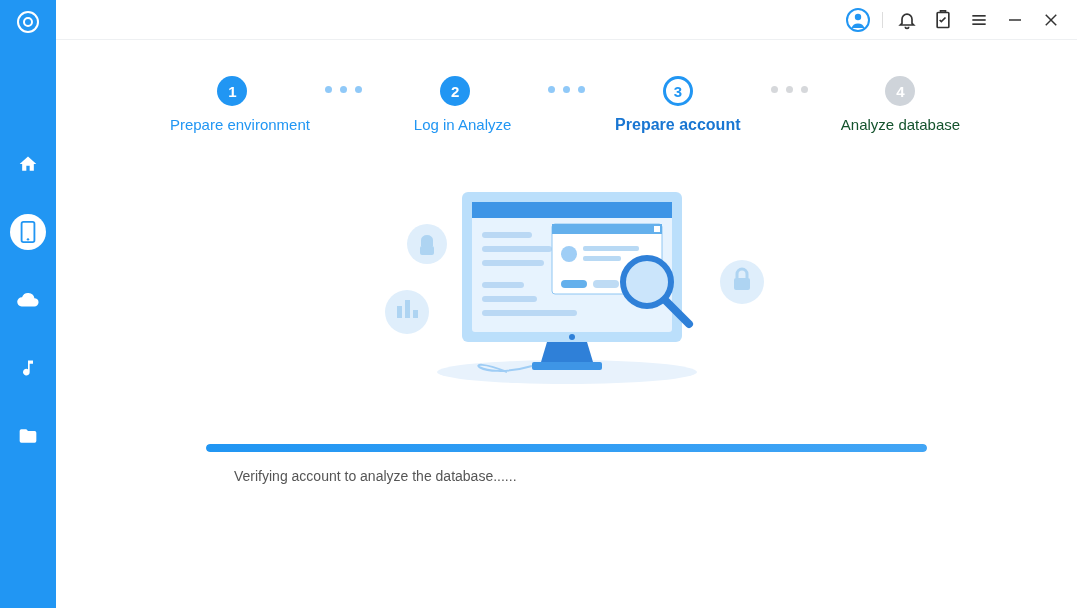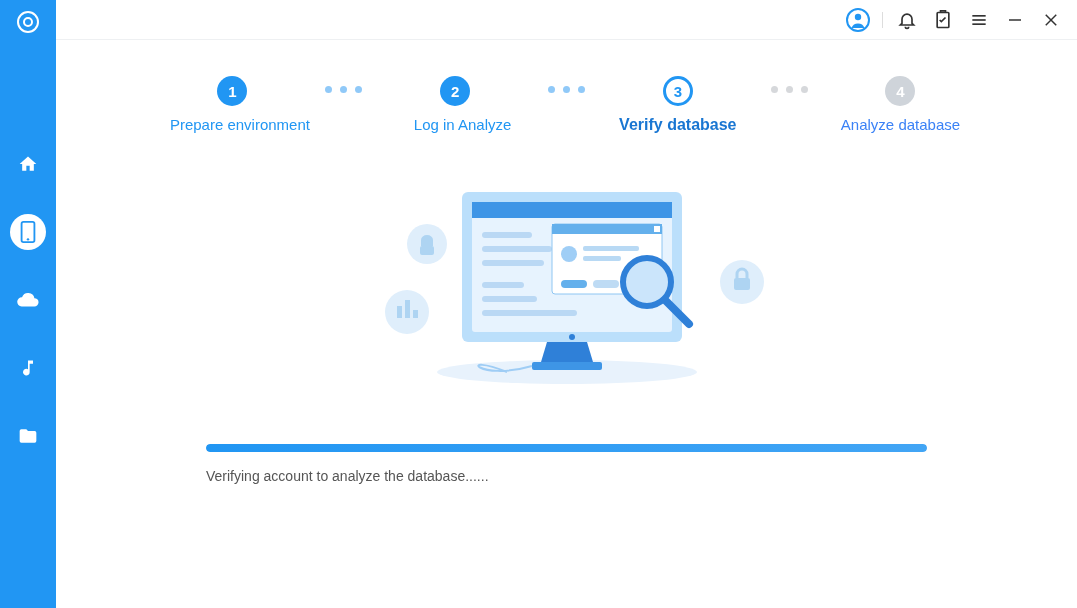--- a/index.html
+++ b/index.html
@@ -95,21 +95,21 @@
     margin-bottom: 10px;
   }
   .step-label {
     font-size: 15px;
   }
   .step.done .step-badge { background:#2196f3; color:#fff; }
   .step.done .step-label { color:#2196f3;margin-left:15px; }
   .step.current .step-badge { border:3px solid #2196f3; color:#2196f3; background:#fff; }
   .step.current .step-label { color:#1976d2; font-weight:700; font-size:16px;}
   .step.future .step-badge { background:#cfd4da; color:#fff; }
-  .step.future .step-label { color:#3b82f6;text-align:right; }
+  .step.future .step-label { color:#14532d;text-align:right; }
 
   .dots {
     display:flex; gap:8px; align-items:center; padding-top:10px;
   }
   .dots span {
     width:7px; height:7px; border-radius:50%; background:#90c9f8;
   }
   .dots.future span { background:#d6d8db; }
 
   .illustration {
@@ -132,20 +132,21 @@
     position:absolute;
     left:0;top:0;bottom:0;
     width:100%;
     background:linear-gradient(90deg,#2196f3,#42a5f5);
     border-radius:4px;
   }
   .progress-text {
     margin-top:16px;
     font-size:14px;
     color:#555;
+    margin-left:28px;
   }
 </style>
 </head>
 <body>
 
 <div class="sidebar">
   <div class="logo">
     <svg width="24" height="24" viewBox="0 0 24 24">
         <circle cx="12" cy="12" r="10" fill="none" stroke="#fff" stroke-width="2"></circle>
         <circle cx="12" cy="12" r="4" fill="none" stroke="#fff" stroke-width="2"></circle>
@@ -237,21 +238,21 @@
         <div class="step-badge">2</div>
         <div class="step-label">Log in Analyze</div>
       </div>
       <div class="dots">
           <span></span>
           <span></span>
           <span></span>
         </div>
       <div class="step current">
         <div class="step-badge">3</div>
-        <div class="step-label">Verify database</div>
+        <div class="step-label">Prepare account</div>
       </div>
       <div class="dots future">
           <span></span>
           <span></span>
           <span></span>
         </div>
       <div class="step future">
         <div class="step-badge">4</div>
         <div class="step-label">Analyze database</div>
       </div>

